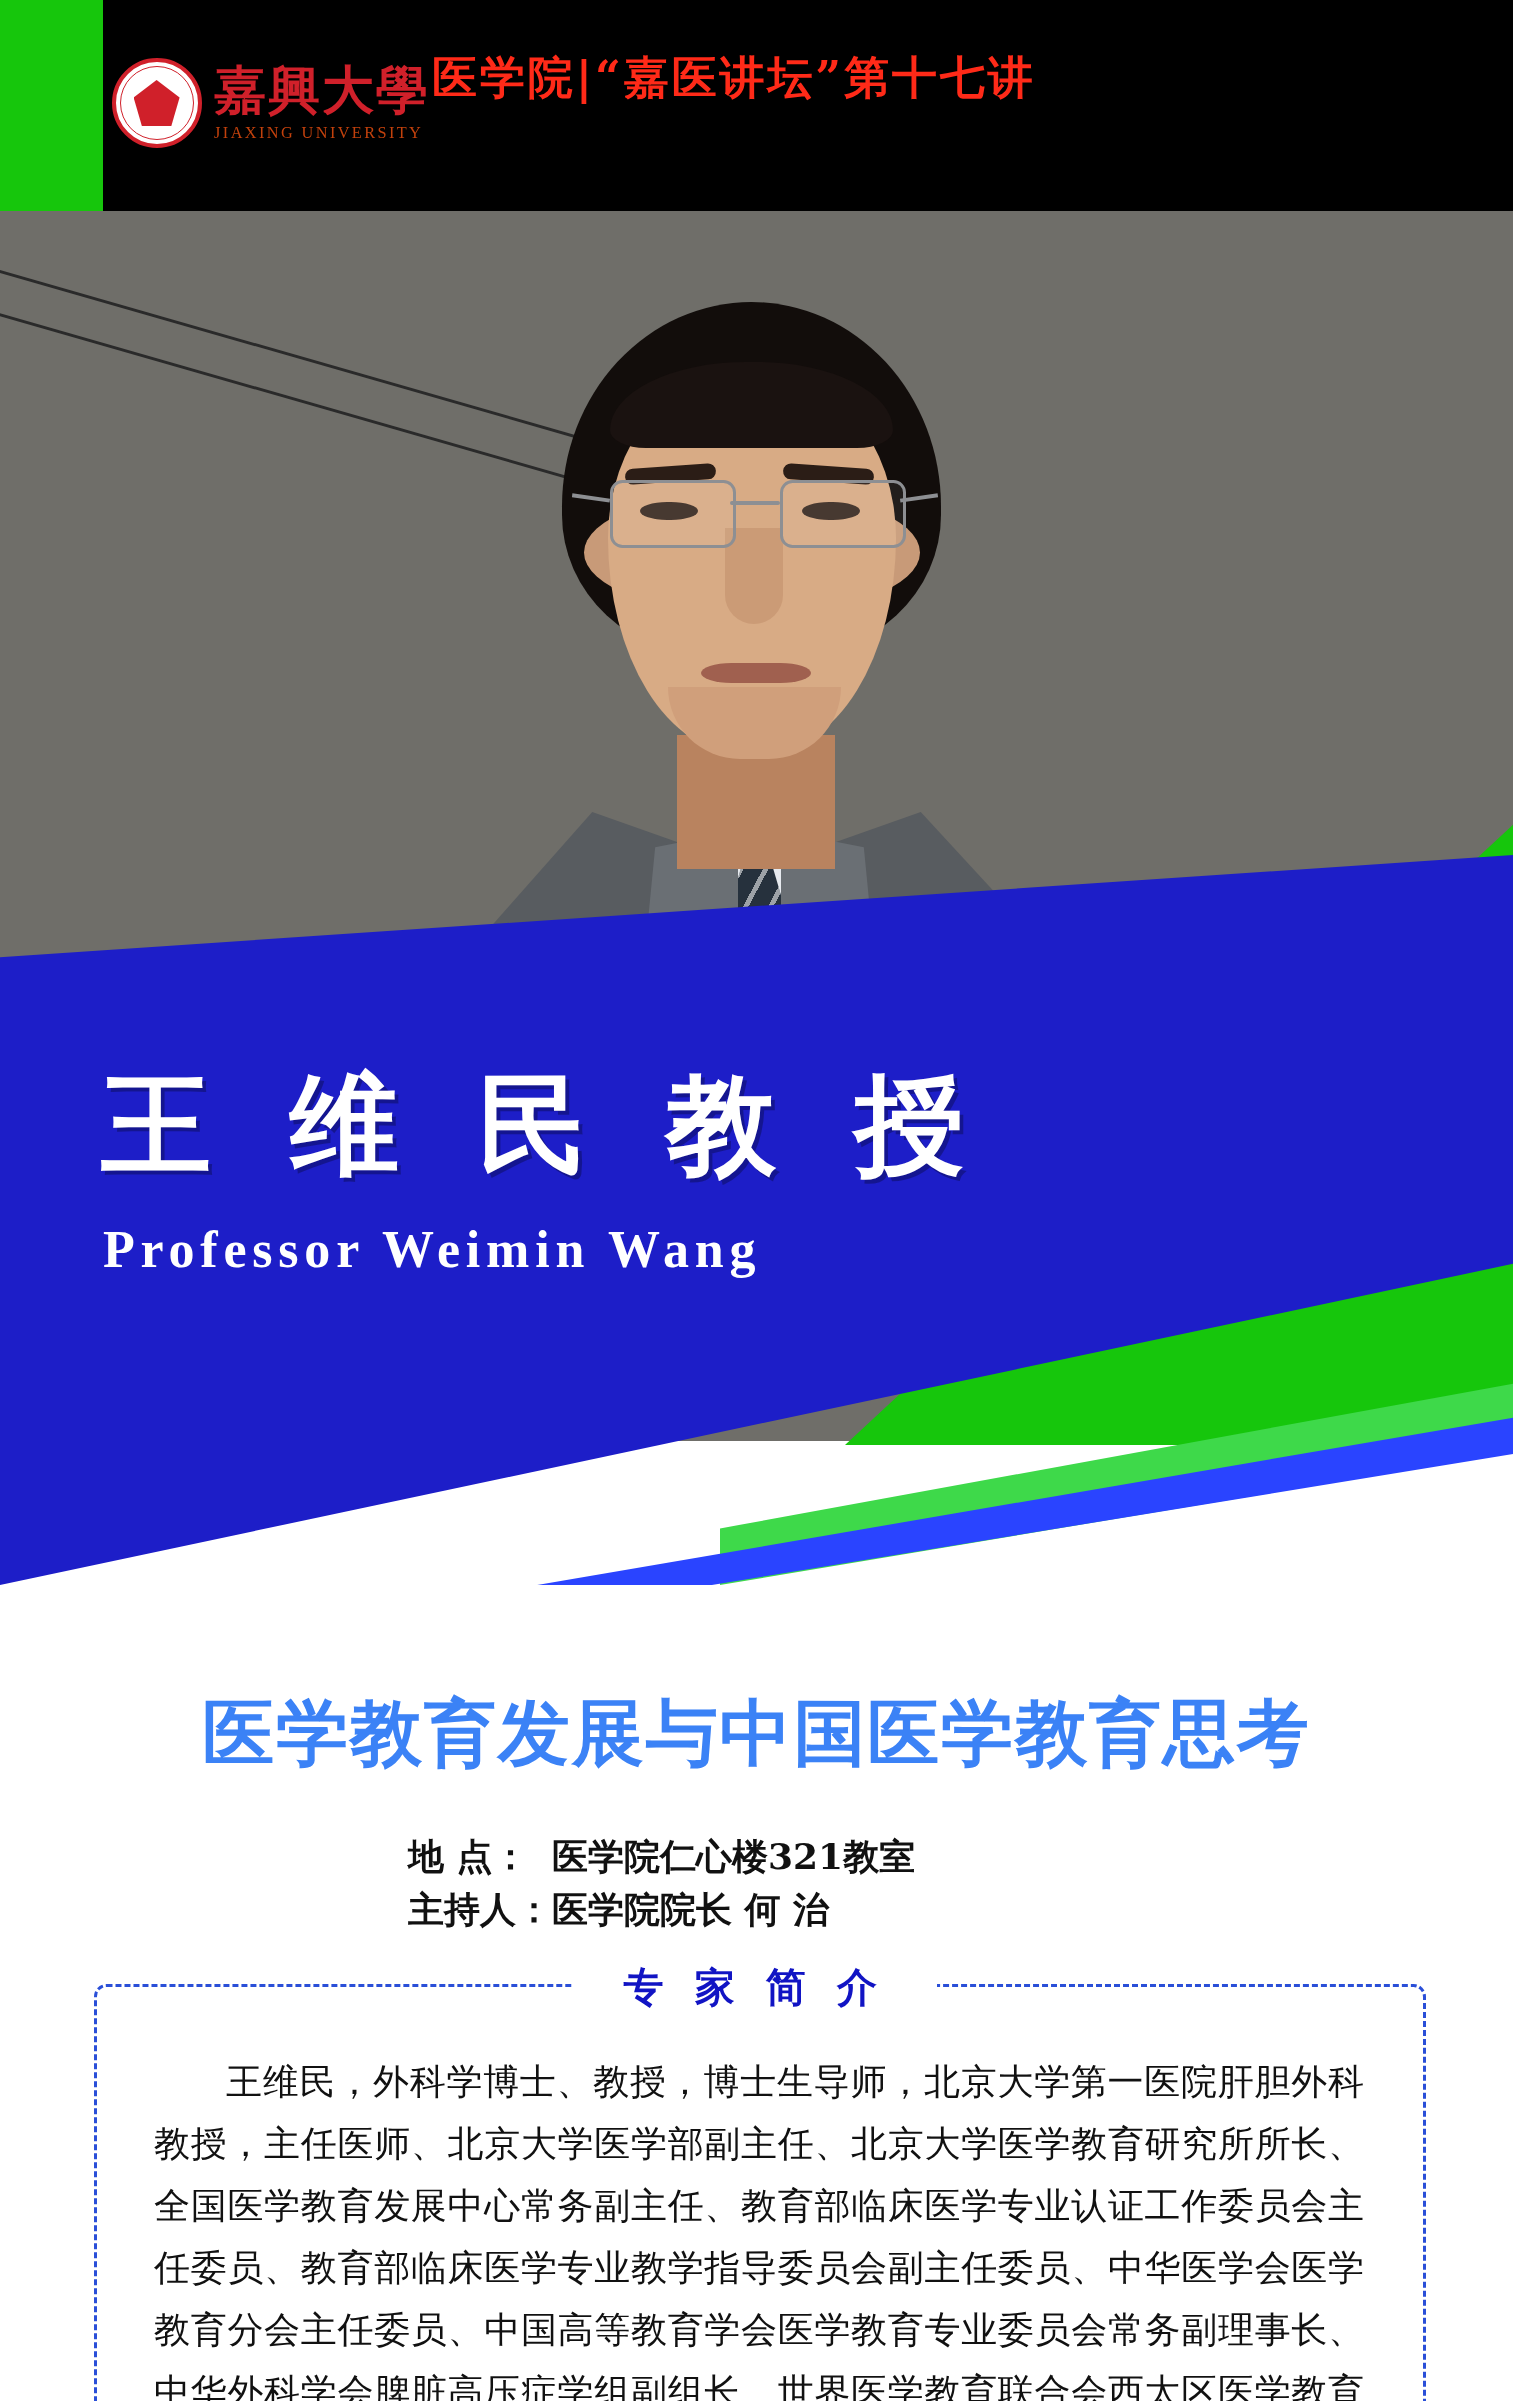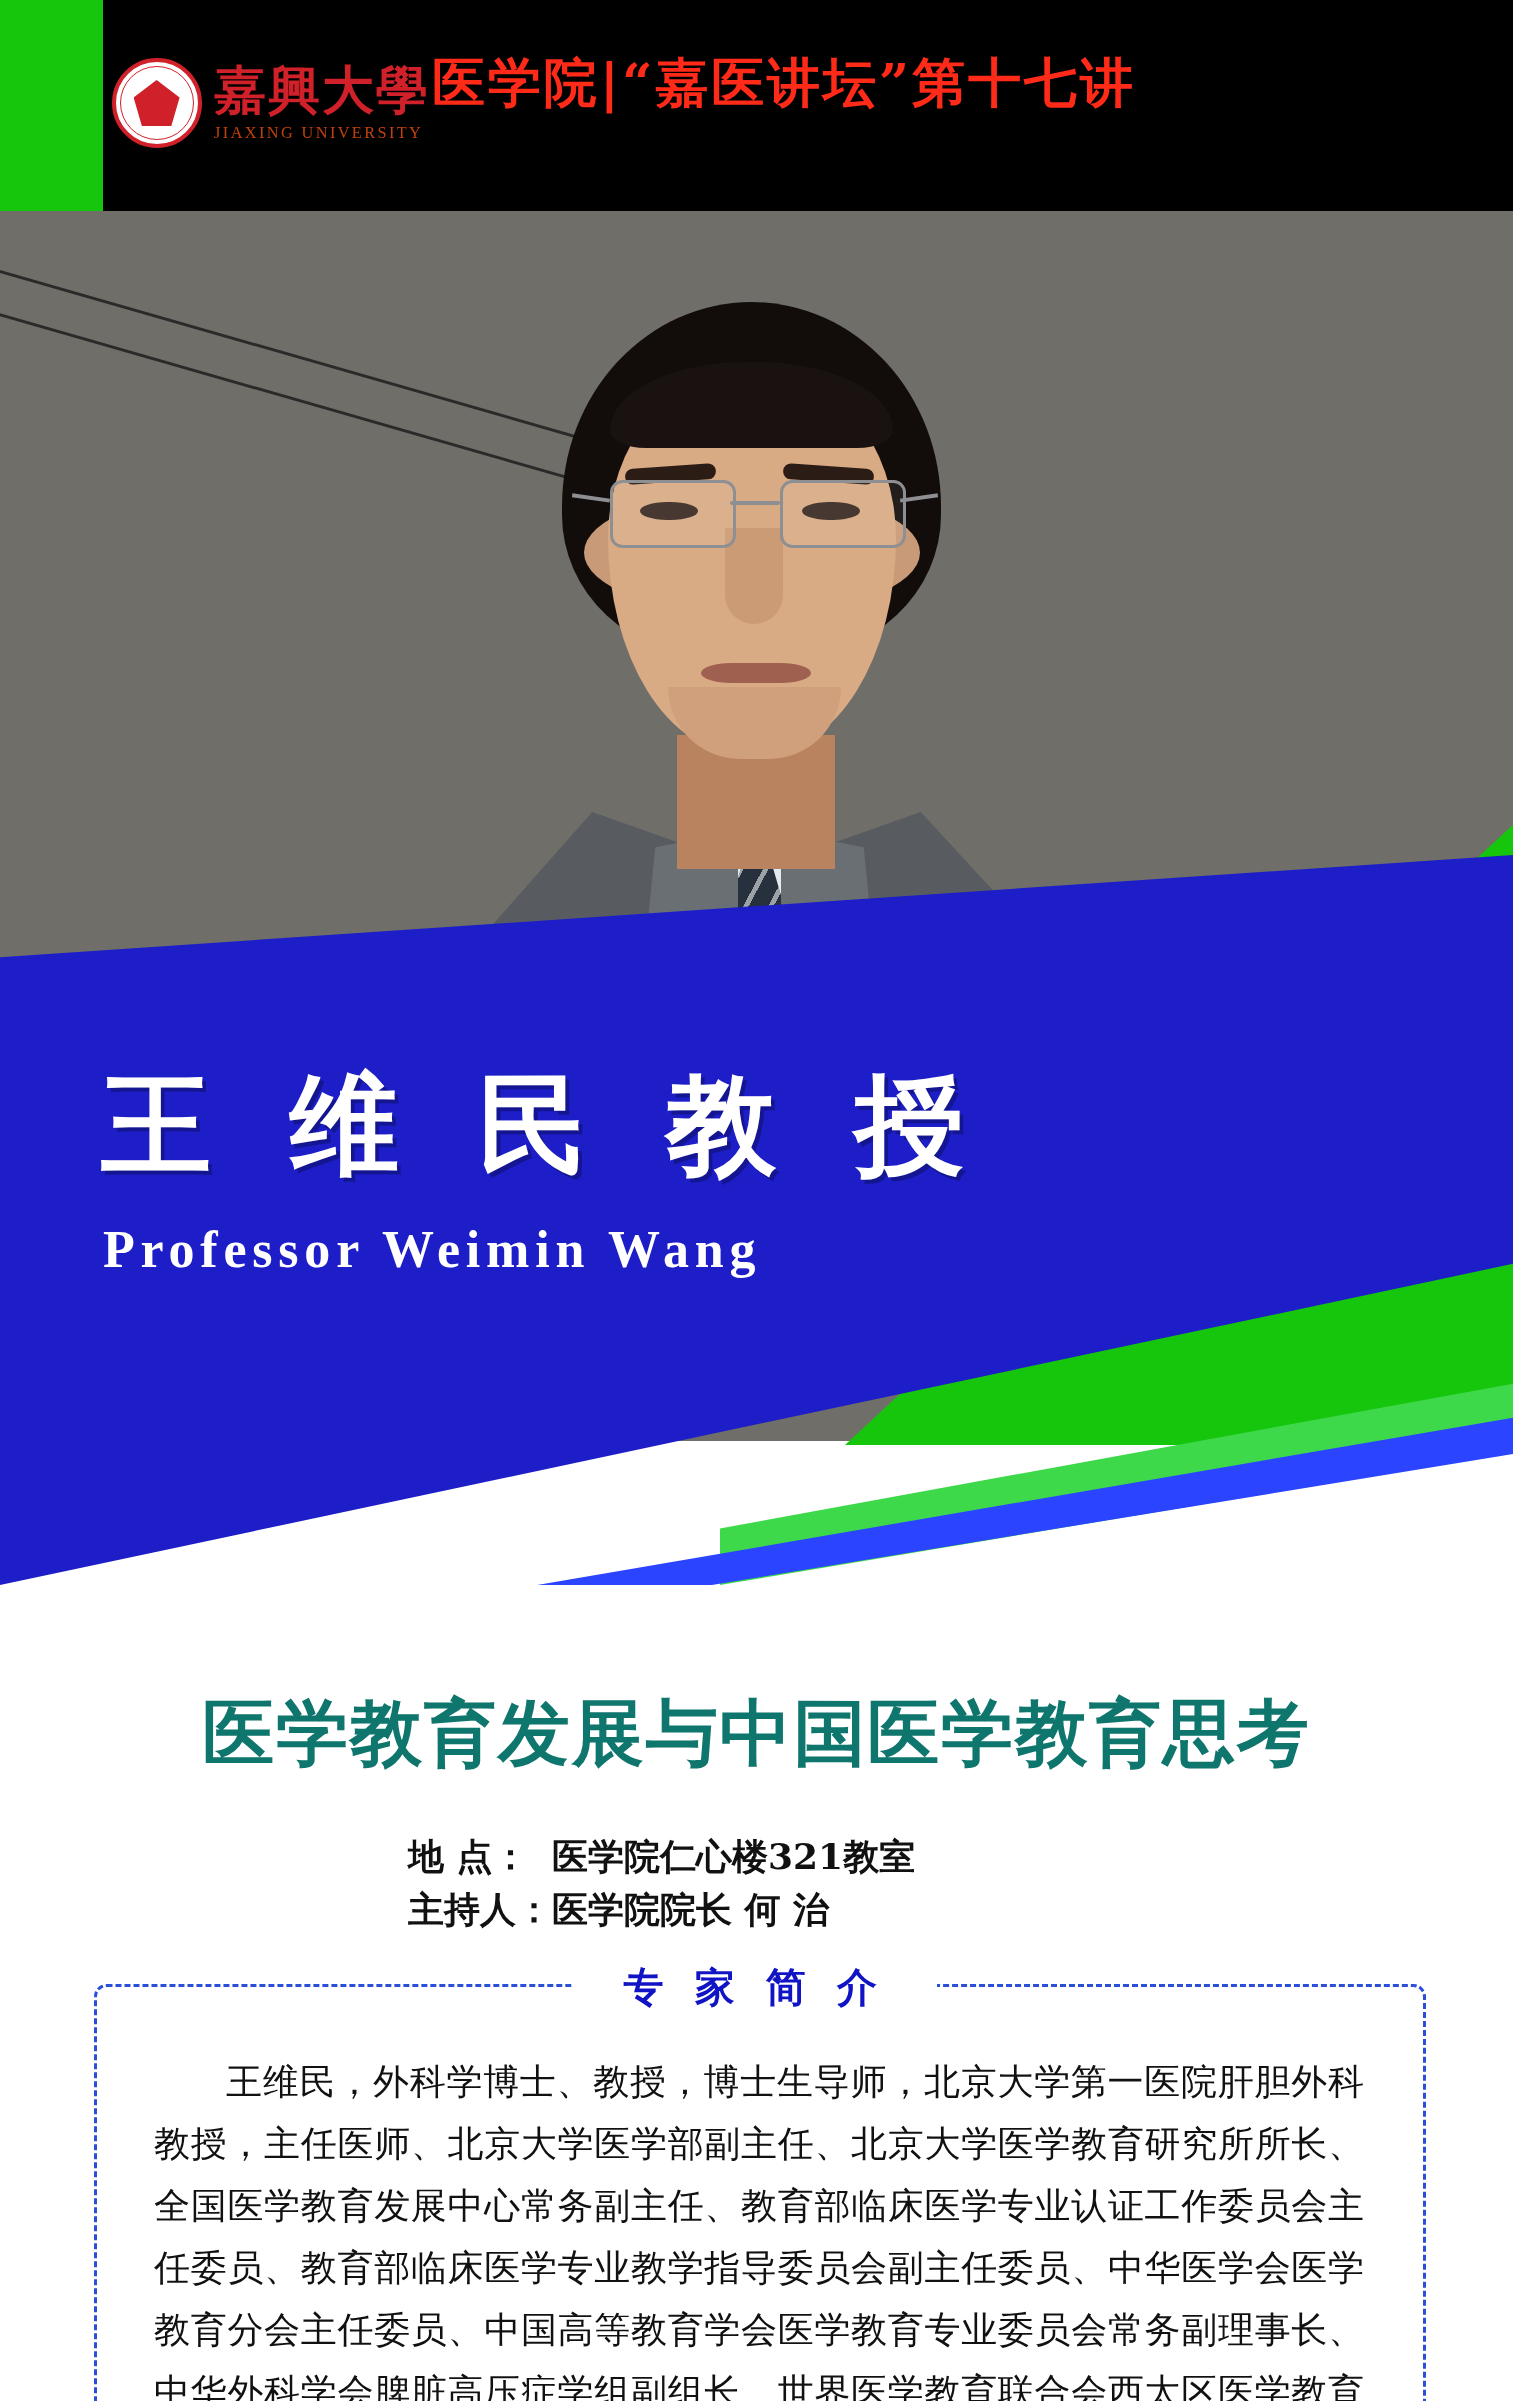--- a/index.html
+++ b/index.html
@@ -88,21 +88,21 @@
     letter-spacing: 2.4px;
     margin-top: 4.8px;
     white-space: nowrap;
   }
   .topbar-title {
     position: absolute;
     left: 432px; top: 48px;
     color: #ff2a18;
     font-family: "DejaVu Serif", serif;
     font-weight: bold;
-    font-size: 53px;
+    font-size: 45px;
     letter-spacing: 2.9px;
     white-space: nowrap;
     text-shadow: 1.9px 1.9px 0 rgba(0,0,0,0.35);
   }
 
   
   .hero {
     position: absolute;
     left: 0; top: 211px;
     width: 1513px; height: 1230px;
@@ -333,21 +333,21 @@
     position: absolute;
     left: 0; top: 1585px;
     width: 1513px; height: 1657px;
     background: #ffffff;
   }
   .lecture-title {
     position: absolute;
     left: 0; top: 1686px;
     width: 1513px;
     text-align: center;
-    color: #0f766e;
+    color: #3b82f6;
     font-family: "DejaVu Serif", serif;
     font-weight: bold;
     font-size: 72px;
     letter-spacing: 1.9px;
     white-space: nowrap;
   }
   .info-block {
     position: absolute;
     left: 408px; top: 1830px;
     color: #111111;

